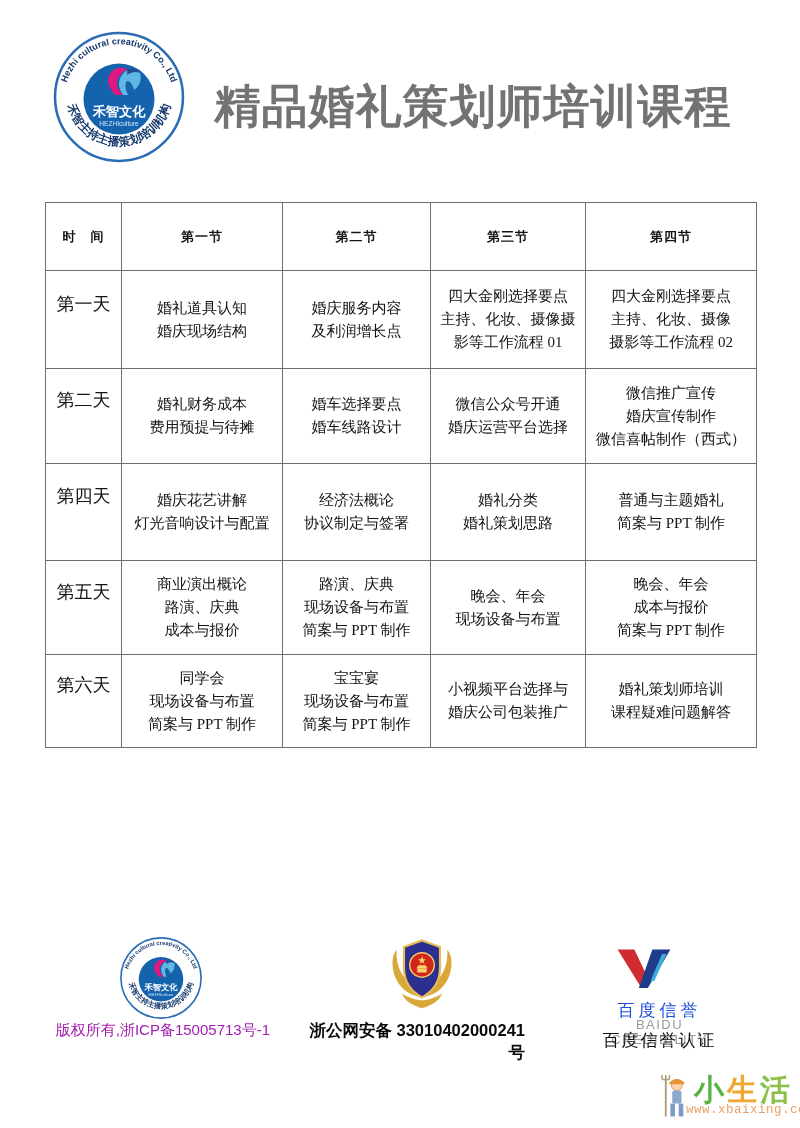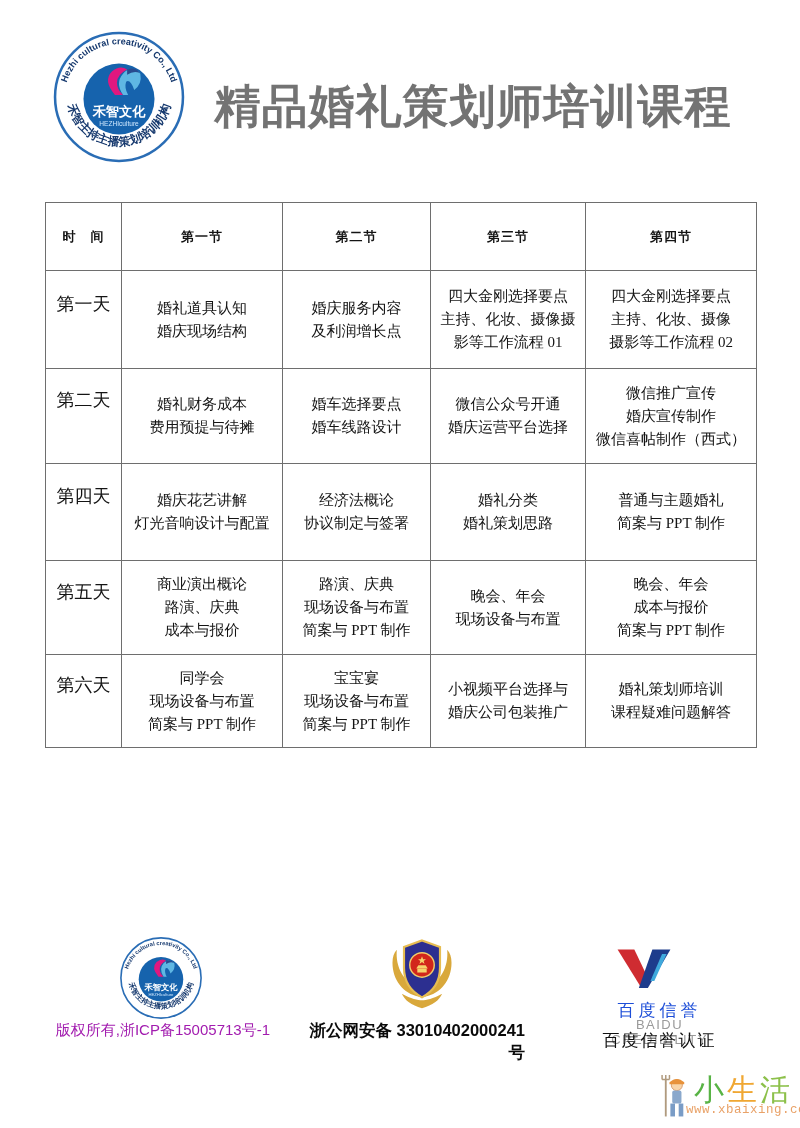--- a/index.html
+++ b/index.html
@@ -59,21 +59,21 @@
   }
   .baidu-cert {
     position:absolute; left:592px; top:1029px; width:135px; text-align:center;
     font-size:17px; font-weight:normal; color:#101010; letter-spacing:2px;
     font-family:"Liberation Sans","DejaVu Sans",sans-serif;
   }
 
   
   .watermark { position:absolute; left:658px; top:1070px; width:140px; height:54px; }
   .wm-figure { position:absolute; left:2px; top:4px; width:30px; height:48px; }
-  .wm-text { position:absolute; left:36px; top:0px; font-size:30px; font-weight:normal;
+  .wm-text { position:absolute; left:36px; top:0px; font-size:30px; font-weight:bold;
              letter-spacing:3px; white-space:nowrap; }
   .wm-c0 { color:#58b345; } .wm-c1 { color:#f0a732; } .wm-c2 { color:#8cc04a; }
   .wm-url { position:absolute; left:28px; top:33px; font-size:12.5px; color:#e9a268;
             font-family:"Liberation Mono","DejaVu Sans Mono",monospace; letter-spacing:0.5px; }
 
   
   .arc-en { font-size:9px; font-weight:bold; fill:#16396e;
             font-family:"Liberation Sans","DejaVu Sans",sans-serif; }
   .arc-cn { font-size:11.5px; font-weight:bold; fill:#16396e; }
   .logo-cn { font-size:13px; font-weight:bold; fill:#ffffff; }

